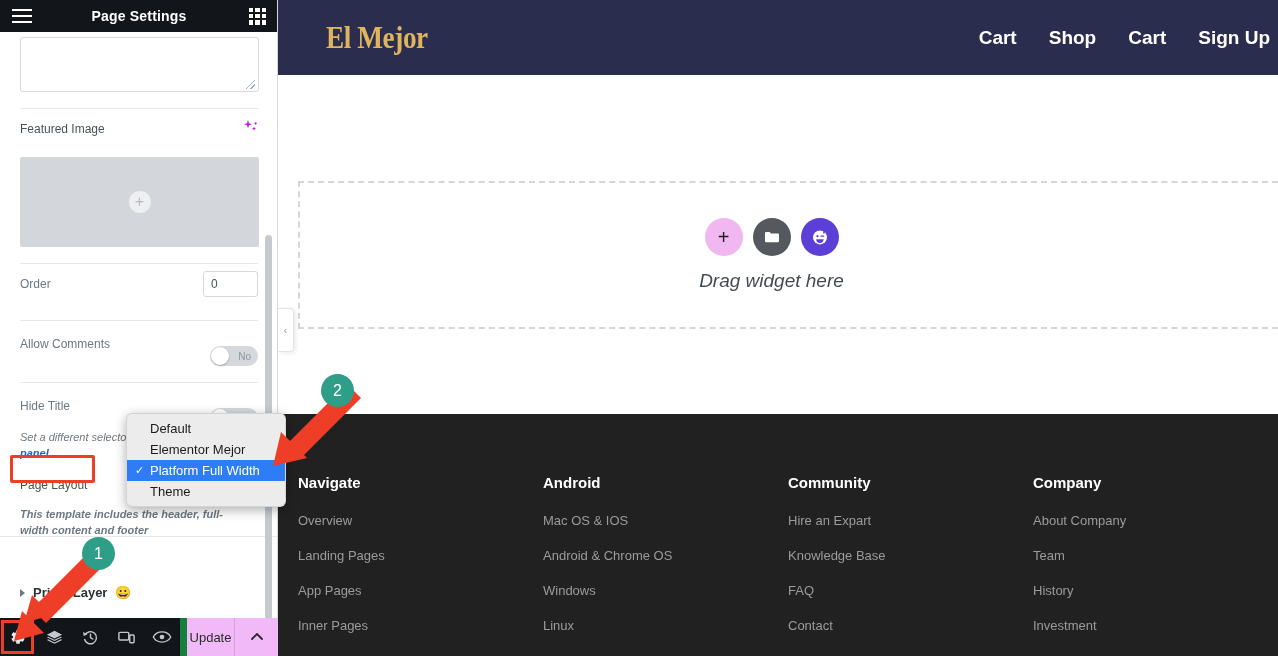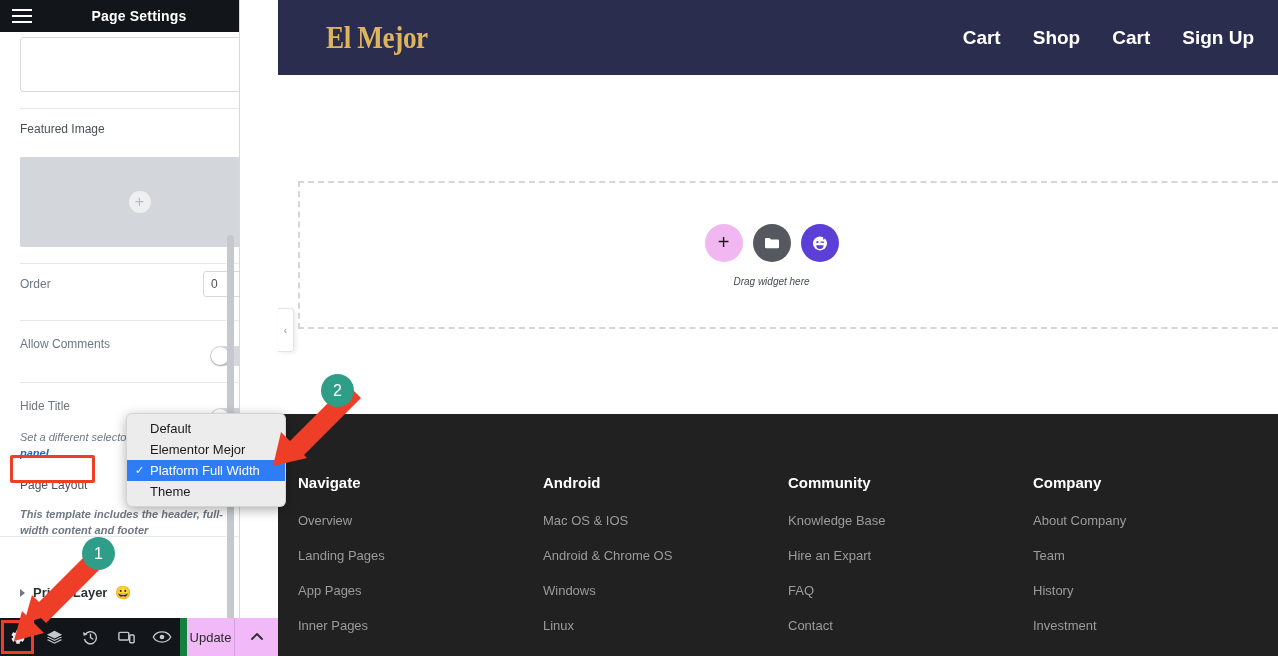--- a/index.html
+++ b/index.html
@@ -9,21 +9,21 @@
     font-family: "Liberation Sans", sans-serif;
     background: #ffffff;
   }
 
   
   #root { position: relative; width: 1278px; height: 656px; }
 
   
   #panel {
     position: absolute; left: 0; top: 0;
-    width: 240px; height: 656px;
+    width: 278px; height: 656px;
     background: #14b8a6;
     border-right: 1px solid #d5d8dc;
     overflow: hidden;
   }
   #panel-header {
     position: relative;
     height: 32px; width: 278px;
     background: #12151a;
     display: flex; align-items: center; justify-content: space-between;
     padding: 0 12px;
@@ -164,21 +164,21 @@
   }
   #dz-inner {
     position:absolute; left:0; top:0; width:943px; height:144px;
     display:flex; flex-direction:column; align-items:center; justify-content:center;
   }
   .dz-btns { display:flex; gap:10px; }
   .dz-btn { width:38px;height:38px;border-radius:50%;display:flex;align-items:center;justify-content:center;cursor:pointer;}
   .dz-add { background:#f0b7f0; color:#1c1c1c; font-size:20px; font-weight:300;}
   .dz-folder { background:#55595f; }
   .dz-ai { background:#5b3fd6; }
-  .dz-label { margin-top:14px; font-size:10px; font-style:italic; color:#454b52; }
+  .dz-label { margin-top:14px; font-size:19px; font-style:italic; color:#454b52; }
 
   #collapse-tab {
     position:absolute; left:278px; top:308px; width:16px; height:44px;
     background:#ffffff; border:1px solid #e2e4e7; border-left:none;
     border-radius:0 4px 4px 0; box-shadow: 2px 1px 4px rgba(0,0,0,.08);
     display:flex; align-items:center; justify-content:center;
     color:#8b9197; font-size:10px; z-index: 30; cursor:pointer;
   }
 
   #site-footer {
@@ -328,21 +328,21 @@
   </div>
 
   <div id="canvas">
 
     <div id="site-header">
       <div id="logo">El Mejor</div>
       <nav id="site-nav">
         <a href="#">Cart</a>
         <a href="#">Shop</a>
         <a href="#">Cart</a>
-        <a href="#" style="padding-right:24px">Sign Up</a>
+        <a href="#" style="padding-right:8px">Sign Up</a>
       </nav>
     </div>
 
     <div id="dropzone">
       <div id="dz-inner">
         <div class="dz-btns">
           <div class="dz-btn dz-add">+</div>
           <div class="dz-btn dz-folder">
             <svg width="18" height="18" viewBox="0 0 18 18">
               <path d="M2 5.2 a1.2 1.2 0 0 1 1.2-1.2 h3.4 l1.4 1.6 h6.8 a1.2 1.2 0 0 1 1.2 1.2 v6.2 a1.2 1.2 0 0 1 -1.2 1.2 h-11.6 a1.2 1.2 0 0 1 -1.2 -1.2 z" fill="#ffffff"></path>
@@ -381,22 +381,22 @@
             <li><a href="#">Mac OS &amp; IOS</a></li>
             <li><a href="#">Android &amp; Chrome OS</a></li>
             <li><a href="#">Windows</a></li>
             <li><a href="#">Linux</a></li>
           </ul>
         </div>
 
         <div class="fcol">
           <h4>Community</h4>
           <ul>
+            <li><a href="#">Hire an Expart</a></li>
             <li><a href="#">Knowledge Base</a></li>
-            <li><a href="#">Hire an Expart</a></li>
             <li><a href="#">FAQ</a></li>
             <li><a href="#">Contact</a></li>
           </ul>
         </div>
 
         <div class="fcol">
           <h4>Company</h4>
           <ul>
             <li><a href="#">About Company</a></li>
             <li><a href="#">Team</a></li>

